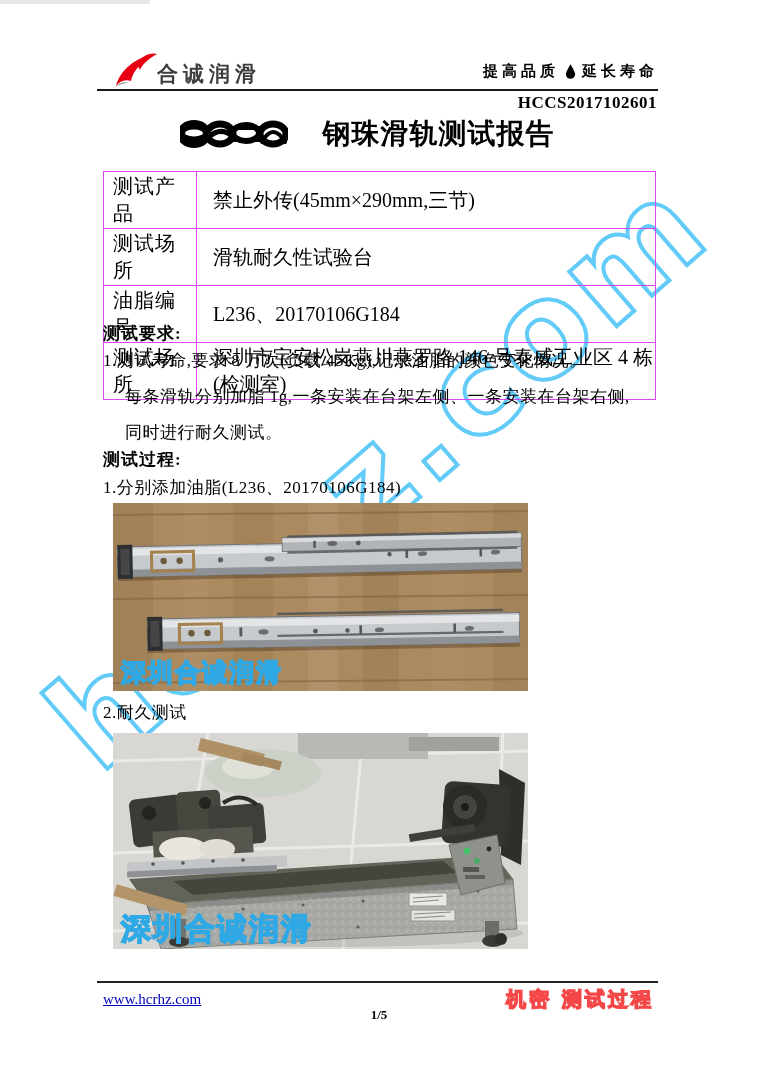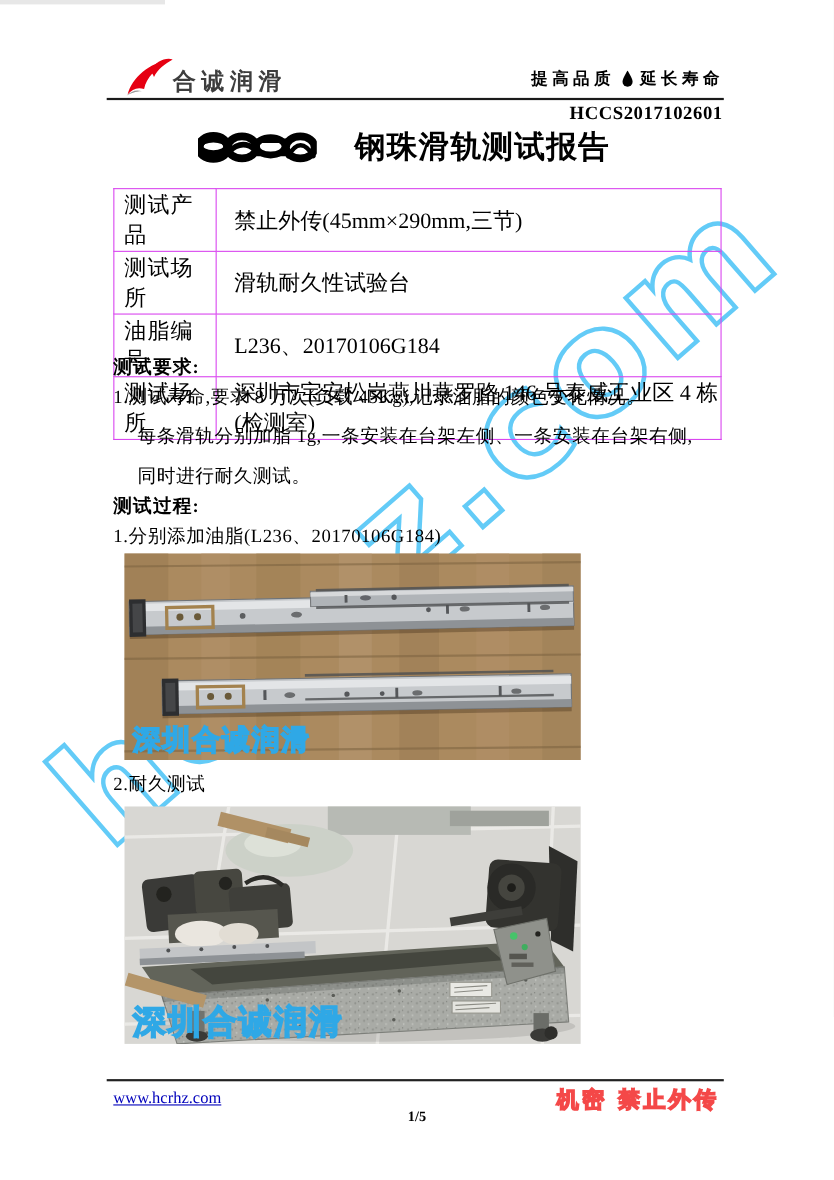--- a/index.html
+++ b/index.html
@@ -303,16 +303,16 @@
     <ellipse cx="380" cy="208" rx="11" ry="6" fill="#3a3a37"></ellipse>
     <circle cx="388" cy="206" r="6" fill="#2e2e2b"></circle>
     <g transform="rotate(16 40 170)">
         <rect x="0" y="162" width="74" height="12" fill="#b49569"></rect>
       </g>
     <text class="wm-photo" x="8" y="206" font-size="30">深圳合诚润滑</text>
   </svg>
 
   <div id="footer-rule" class="abs z2"></div>
   <a id="footer-link" class="abs z2">www.hcrhz.com</a>
-  <div id="stamp" class="abs z2">机密 禁止外传</div>
+  <div id="stamp" class="abs z2">机密 测试过程</div>
   <div id="page-no" class="abs z2">1/5</div>
 
 </div>
 
 </body></html>

